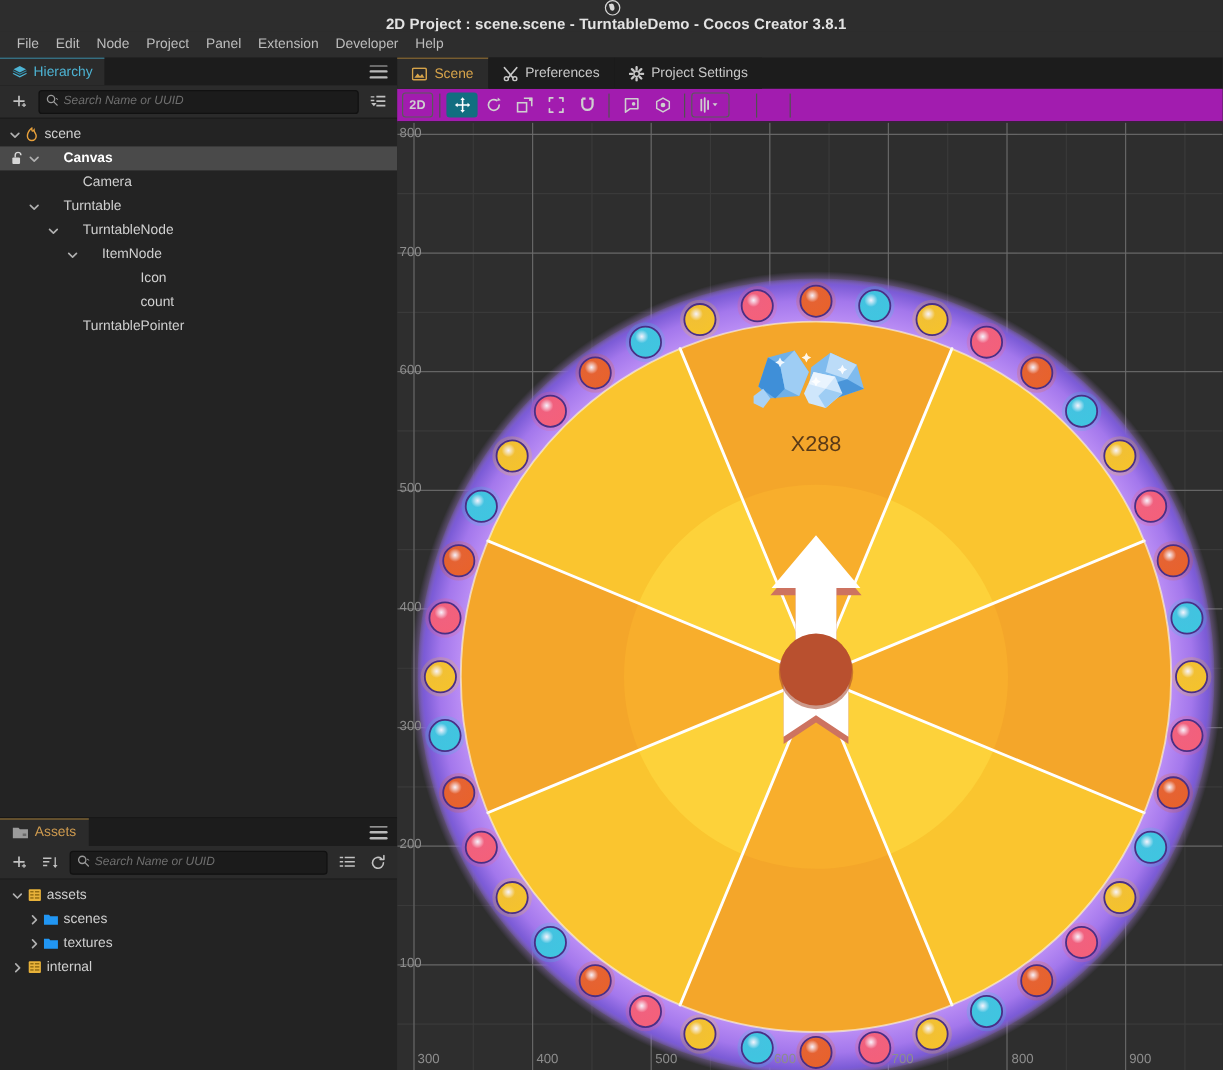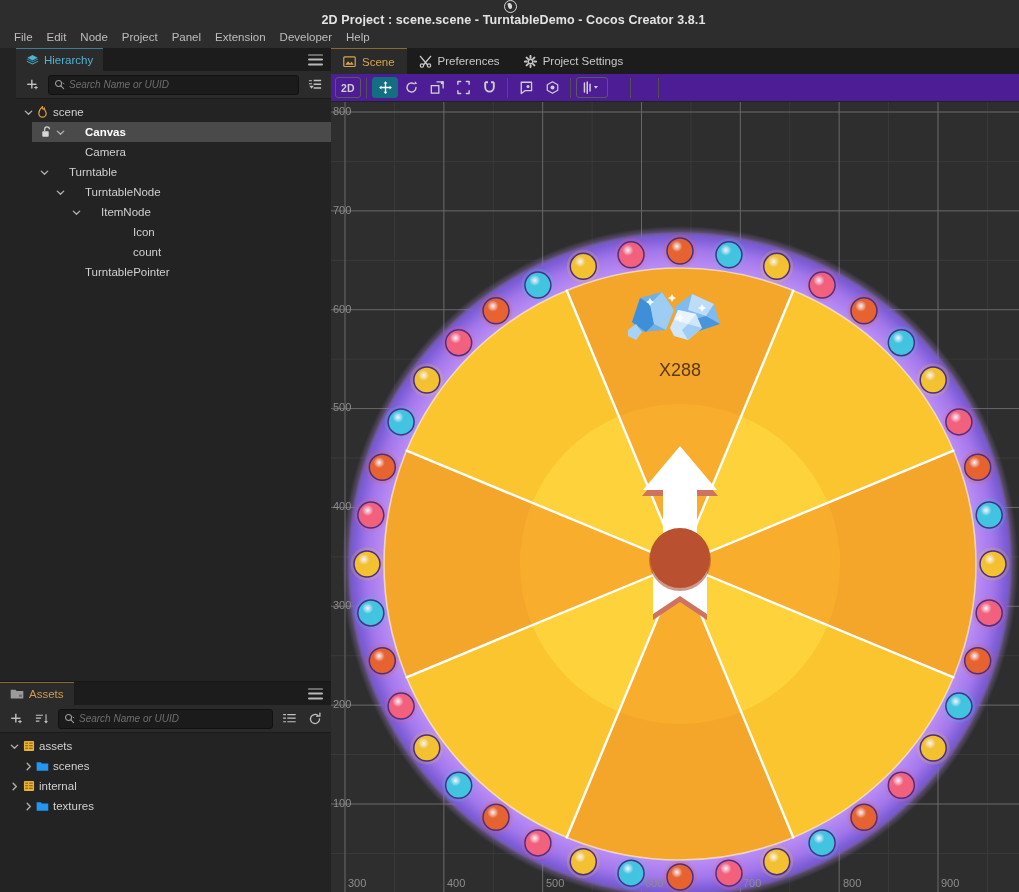--- a/index.html
+++ b/index.html
@@ -36,21 +36,20 @@
   }
   .menu-item {
     font-size: 11.5px; color: #bdbdbd; padding: 2px 7px; cursor: default;
     border-radius: 2px;
   }
 
   
   .left-col {
     position: absolute; left: 0; top: 48px; width: 331px; height: 844px;
     background: #232323;
-    padding-left: 16px;
   }
 
   
   .panel-tabstrip {
     height: 23px; background: #1c1c1c; display: flex; align-items: stretch;
     position: relative;
   }
   .panel-tab {
     display: flex; align-items: center; gap: 5px; padding: 0 10px;
     background: #2b2b2b; font-size: 11.5px; color: #4db3d3;
@@ -82,21 +81,21 @@
     font-size: 10px; font-style: italic; color: #6f6f6f; white-space: nowrap;
     overflow: hidden; text-overflow: ellipsis;
   }
 
   
   .tree { padding-top: 3px; }
   .tree-row {
     height: 20px; display: flex; align-items: center; font-size: 11.5px;
     color: #d0d0d0; cursor: default; position: relative; white-space: nowrap;
   }
-  .tree-row.selected { background: #4a4a4a; color: #ffffff; font-weight: bold; margin-left: 16px; }
+  .tree-row.selected { background: #4a4a4a; color: #ffffff; font-weight: bold; }
   .twisty {
     width: 13px; height: 13px; display: inline-flex; align-items: center;
     justify-content: center; flex: 0 0 auto; color: #b0b0b0;
   }
   .twisty svg { display: block; }
   .node-icon { width: 15px; display: inline-flex; align-items: center; justify-content: center; flex: 0 0 auto; }
   .node-label { padding-left: 3px; }
   .lock-ico { width: 16px; display: inline-flex; align-items: center; justify-content: center; flex:0 0 auto;}
 
   
@@ -114,21 +113,21 @@
   .scene-tabstrip {
     height: 26px; background: #1c1c1c; display: flex; align-items: stretch;
   }
   .scene-tab {
     display: flex; align-items: center; gap: 6px; padding: 0 12px;
     font-size: 11.5px; color: #c8c8c8; background: #1c1c1c; cursor: pointer;
   }
   .scene-tab.active { background: #2b2b2b; color: #d7a44a; border-top: 1px solid #8a6a33; }
 
   .scene-toolbar {
-    height: 28px; background: #4c1d95; display: flex; align-items: center;
+    height: 28px; background: #a21caf; display: flex; align-items: center;
     padding: 0 4px; gap: 0px; border-bottom: 1px solid #222;
   }
   .tool-btn {
     width: 26px; height: 21px; display: flex; align-items: center; justify-content: center;
     color: #cfcfcf; cursor: pointer; border: 1px solid transparent;
   }
   .tool-btn.boxed { border: 1px solid #5a5a5a; border-radius: 3px; }
   .tool-btn.active { background: #126e80; border-color: #126e80; border-radius: 3px; color: #fff; }
   .tool-sep { width: 1px; height: 20px; background: #515151; margin: 0 5px; }
   .tool-2d { font-size: 10.5px; font-weight: bold; letter-spacing:.3px; }
@@ -377,51 +376,51 @@
               <path d="M4.5 2.5 L8 6 L4.5 9.5" fill="none" stroke="#b0b0b0" stroke-width="1.5" stroke-linecap="round" stroke-linejoin="round"></path>
             </svg>
           </span>
           <span class="node-icon">
             <svg width="13" height="11" viewBox="0 0 14 12">
               <path d="M0.6 1.4h4.6l1.1 1.4h7v7.8H0.6z" fill="#2196f3"></path>
             </svg>
           </span>
           <span class="node-label">scenes</span>
         </div>
+        <div class="tree-row" style="padding-left: 22px;">
+          <span class="twisty">
+            <svg width="11" height="11" viewBox="0 0 12 12">
+              <path d="M4.5 2.5 L8 6 L4.5 9.5" fill="none" stroke="#b0b0b0" stroke-width="1.5" stroke-linecap="round" stroke-linejoin="round"></path>
+            </svg>
+          </span>
+          <span class="node-icon">
+            <svg width="13" height="11" viewBox="0 0 14 12">
+              <path d="M0.6 1.4h4.6l1.1 1.4h7v7.8H0.6z" fill="#2196f3"></path>
+            </svg>
+          </span>
+          <span class="node-label">textures</span>
+        </div>
         <div class="tree-row" style="padding-left: 8px;">
           <span class="twisty">
             <svg width="11" height="11" viewBox="0 0 12 12">
               <path d="M4.5 2.5 L8 6 L4.5 9.5" fill="none" stroke="#b0b0b0" stroke-width="1.5" stroke-linecap="round" stroke-linejoin="round"></path>
             </svg>
           </span>
           <span class="node-icon">
             <svg width="12" height="12" viewBox="0 0 13 13">
               <rect x="1" y="1.2" width="11" height="10.6" rx="1" fill="#e8b23a"></rect>
               <rect x="2.4" y="2.8" width="3" height="1.2" fill="#8a6510"></rect>
               <rect x="2.4" y="5.6" width="3" height="1.2" fill="#8a6510"></rect>
               <rect x="2.4" y="8.4" width="3" height="1.2" fill="#8a6510"></rect>
               <rect x="6.6" y="2.8" width="4" height="1.2" fill="#8a6510"></rect>
               <rect x="6.6" y="5.6" width="4" height="1.2" fill="#8a6510"></rect>
               <rect x="6.6" y="8.4" width="4" height="1.2" fill="#8a6510"></rect>
             </svg>
           </span>
           <span class="node-label">internal</span>
-        </div>
-        <div class="tree-row" style="padding-left: 22px;">
-          <span class="twisty">
-            <svg width="11" height="11" viewBox="0 0 12 12">
-              <path d="M4.5 2.5 L8 6 L4.5 9.5" fill="none" stroke="#b0b0b0" stroke-width="1.5" stroke-linecap="round" stroke-linejoin="round"></path>
-            </svg>
-          </span>
-          <span class="node-icon">
-            <svg width="13" height="11" viewBox="0 0 14 12">
-              <path d="M0.6 1.4h4.6l1.1 1.4h7v7.8H0.6z" fill="#2196f3"></path>
-            </svg>
-          </span>
-          <span class="node-label">textures</span>
         </div>
       </div>
   </div>
 
   <div class="scene-col">
 
     <div class="scene-tabstrip" id="scene-tabstrip">
         <div class="scene-tab active">
           <span style="display: flex;">
             <svg width="13" height="12" viewBox="0 0 14 13">

